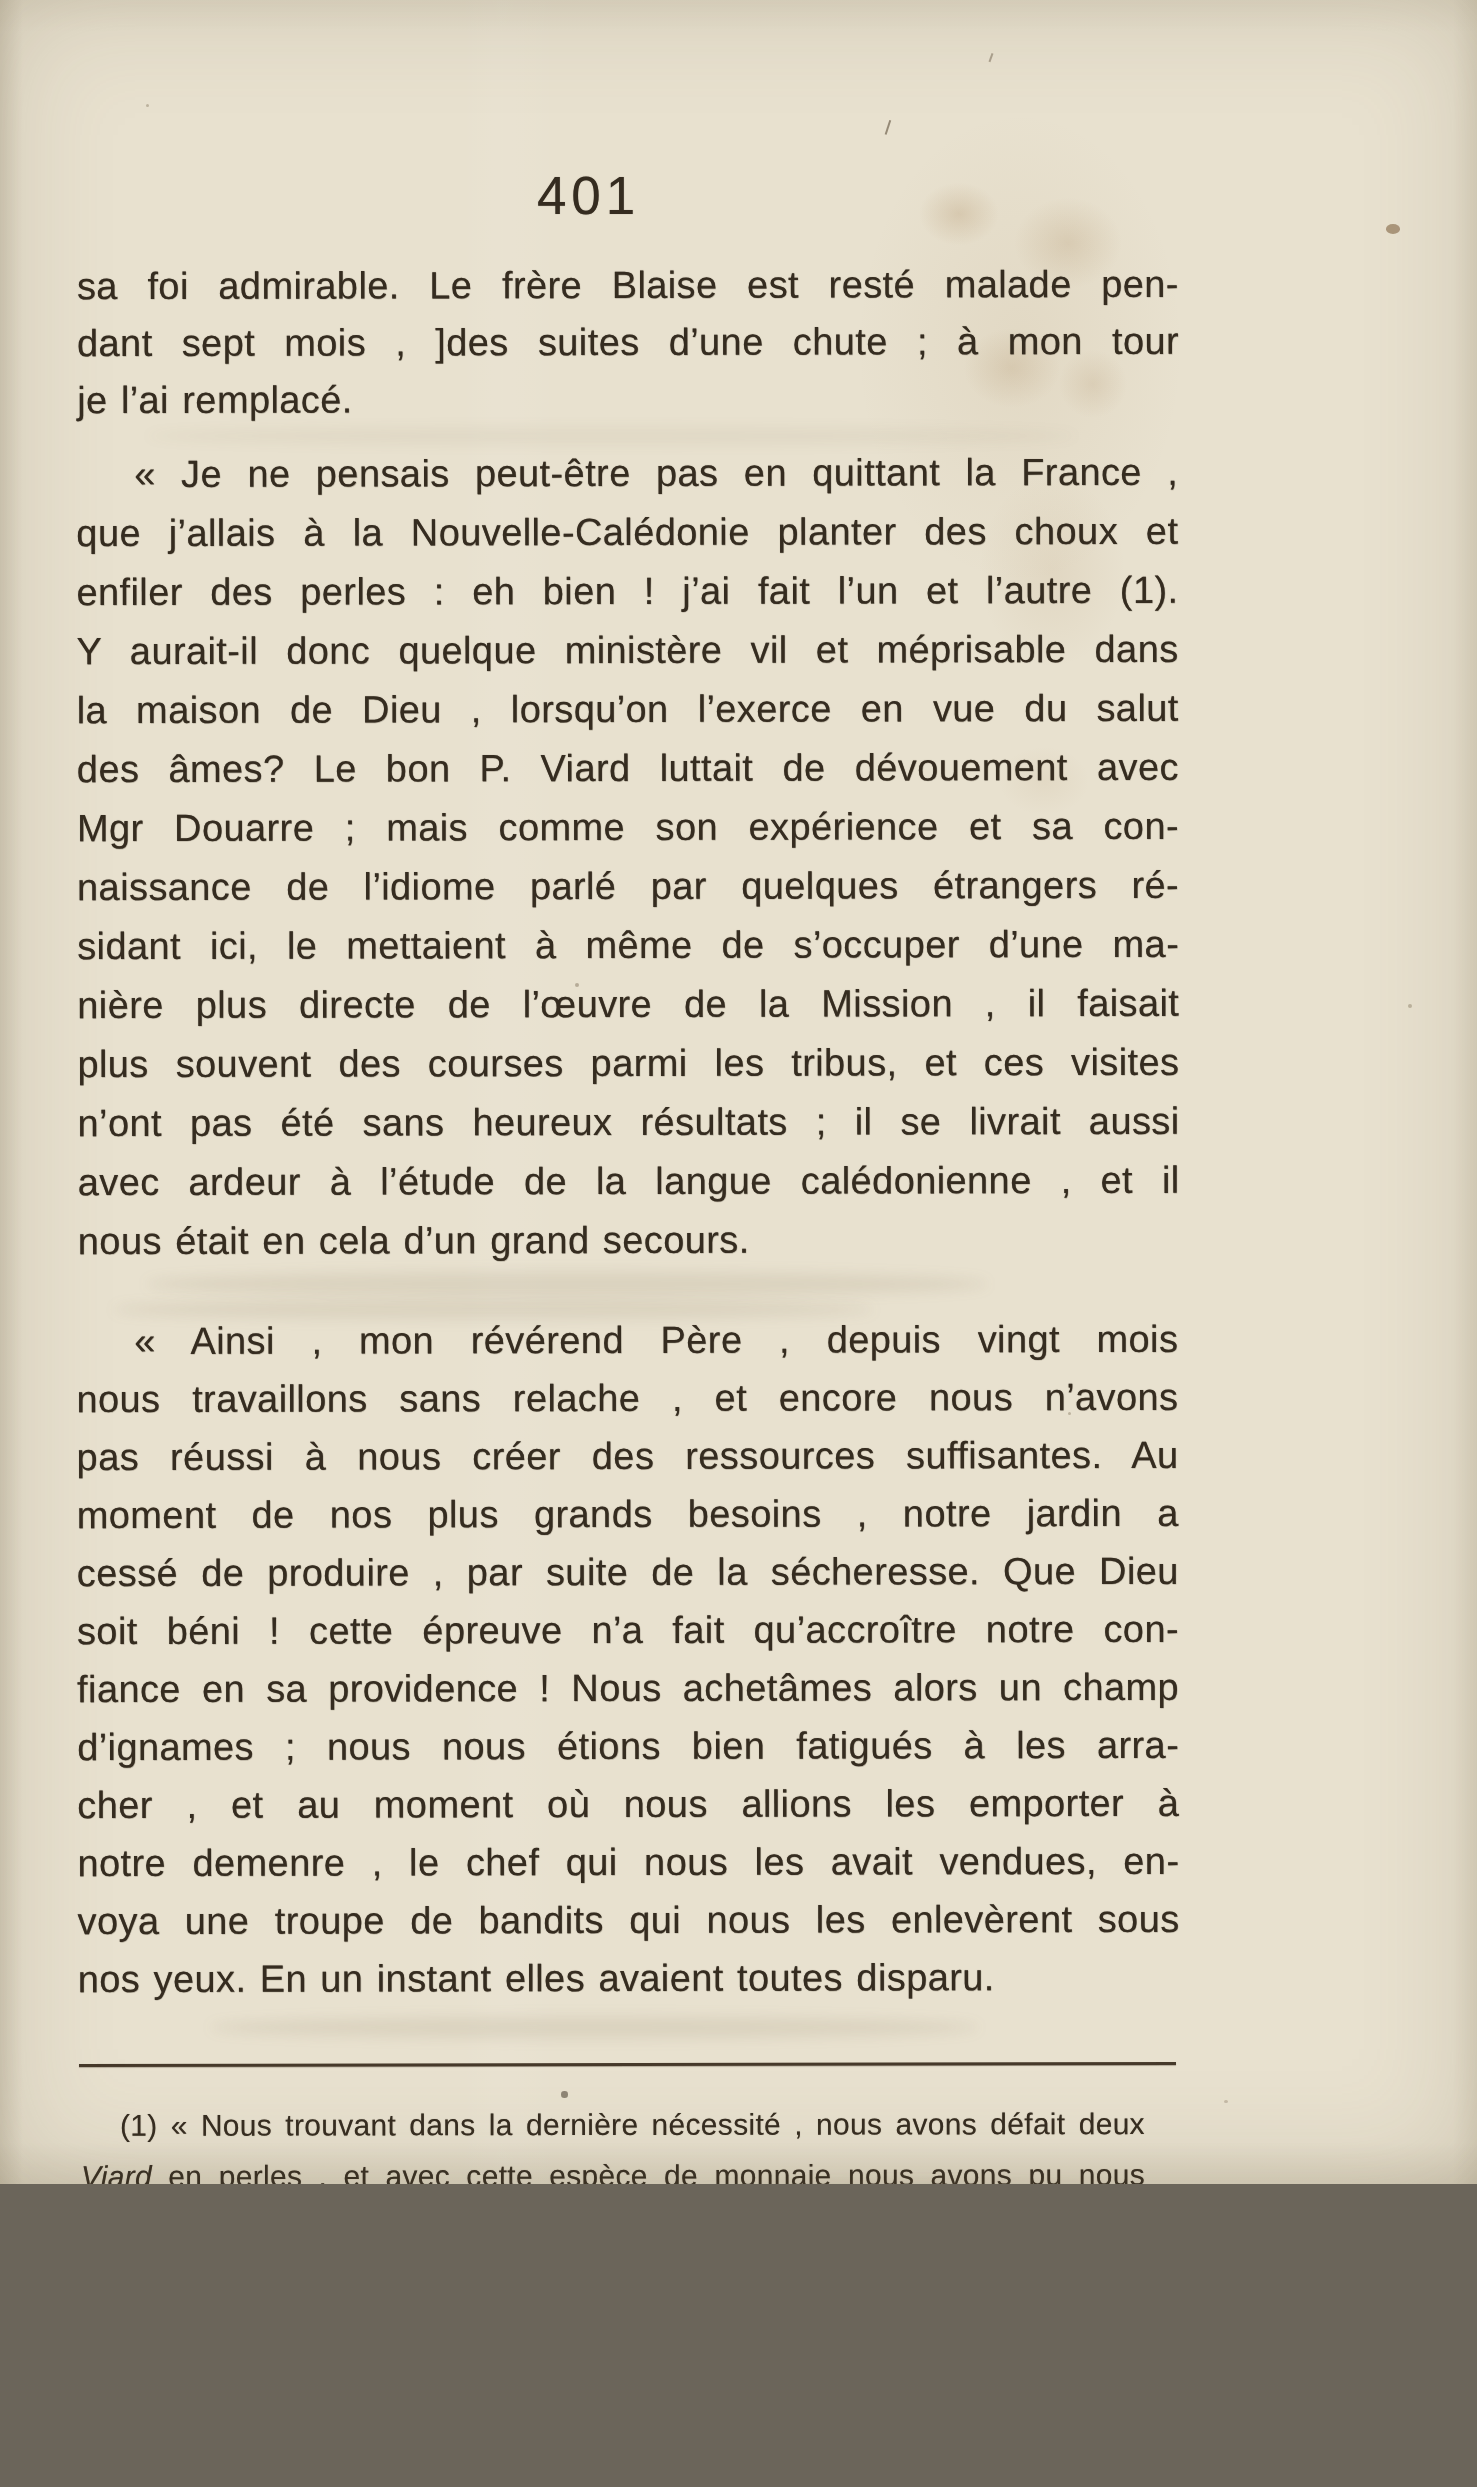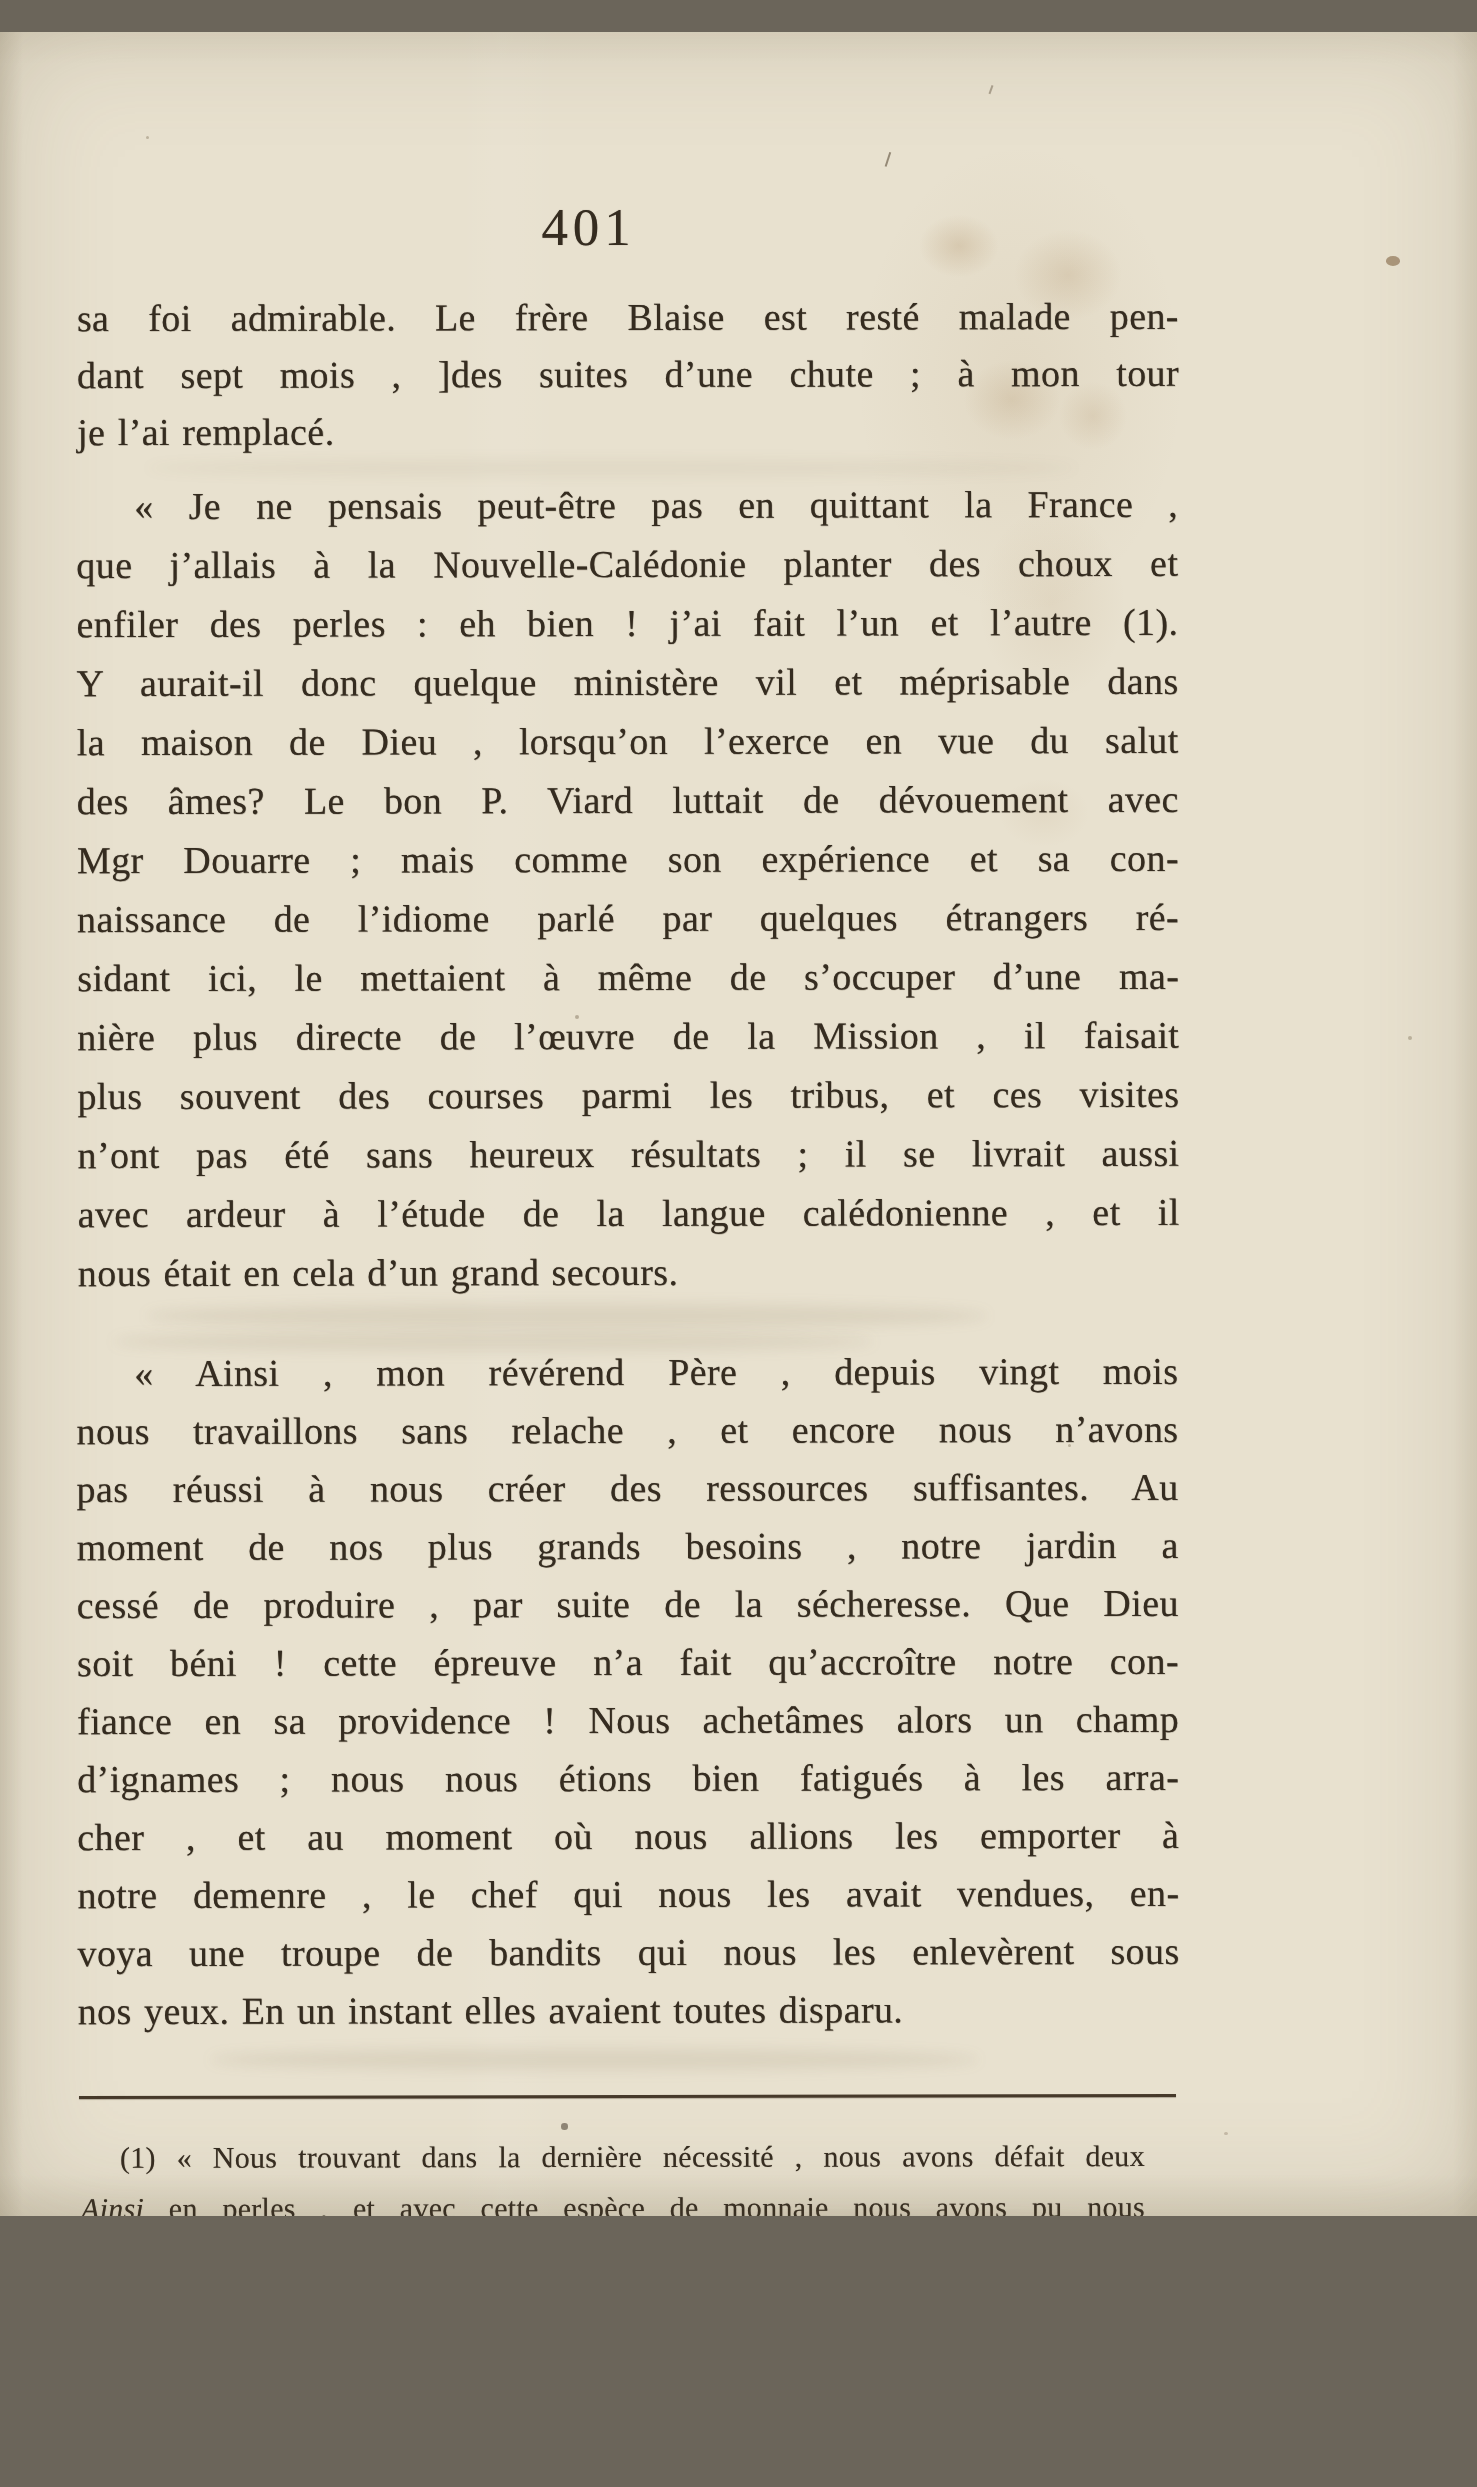--- a/index.html
+++ b/index.html
@@ -1,41 +1,40 @@
 <!DOCTYPE html>
 <html style="font-size:13px"><head>
 <meta charset="utf-8">
 <style>
   html,body{margin:0;padding:0;background:#6b655a;}
   .page{
     position:relative;
     width:1477px;height:2184px;
     overflow:hidden;
-    font-family:Liberation Serif, serif;
+    font-family:Liberation Sans, sans-serif;
     color:#352c20;
     background-color:#e8e1cf;
     background-image:
       
       radial-gradient(ellipse 57px 45px  at 959px 214px, rgba(155,115,65,.20), transparent 70%),
       radial-gradient(ellipse 77px 65px  at 1068px 243px, rgba(150,110,60,.16), transparent 70%),
       radial-gradient(ellipse 69px 57px  at 1012px 368px, rgba(150,110,60,.15), transparent 70%),
       radial-gradient(ellipse 49px 49px  at 1093px 384px, rgba(150,110,60,.13), transparent 70%),
       radial-gradient(ellipse 105px 138px at 1052px 571px, rgba(150,110,60,.09), transparent 70%),
       radial-gradient(ellipse 219px 316px at 1020px 348px, rgba(150,115,65,.08), transparent 75%),
       radial-gradient(ellipse 65px 49px  at 1044px 781px, rgba(150,110,60,.07), transparent 70%),
       
       radial-gradient(ellipse 210px 36px at 170px 2478px, rgba(120,95,60,.28), transparent 75%),
       radial-gradient(ellipse 146px 28px at 502px 2483px, rgba(120,95,60,.16), transparent 75%),
       
       linear-gradient(90deg, transparent 31%, rgba(255,255,255,.05) 34%, transparent 38%),
       linear-gradient(90deg, rgba(130,118,92,.20) 0px, transparent 23px),
       linear-gradient(270deg, rgba(150,138,108,.14) 0px, transparent 24px),
       linear-gradient(0deg, rgba(140,128,98,.16) 0px, transparent 42px),
       linear-gradient(180deg, rgba(160,148,120,.10) 0px, transparent 32px);
-    margin-top: 32px;
   }
   .page::after{ 
     content:"";position:absolute;inset:0;pointer-events:none;
     box-shadow:inset 0 0 113px rgba(110,95,70,.22);
   }
   .pageno{
     position:absolute;left:0;top:165px;width:1177px;
     text-align:center;font-size:53px;letter-spacing:4.9px;
     text-shadow:0 0 0.8px rgba(53,44,32,.6);
   }
@@ -110,21 +109,21 @@
       <div class="line just">cher , et au moment où nous allions les emporter à</div>
       <div class="line just">notre demenre , le chef qui nous les avait vendues, en-</div>
       <div class="line just">voya une troupe de bandits qui nous les enlevèrent sous</div>
       <div class="line">nos yeux. En un instant elles avaient toutes disparu.</div>
     </div>
 
   <div class="rule"></div>
 
   <div class="fnote">
     <div class="line just ind-f">(1) « Nous trouvant dans la dernière nécessité , nous avons défait deux</div>
-    <div class="line just"><span class="it">Ainsi</span> <span>en perles , et avec cette espèce de monnaie nous avons pu nous</span></div>
+    <div class="line just"><span class="it">Viard</span> <span>en perles , et avec cette espèce de monnaie nous avons pu nous</span></div>
     <div class="line">procurer des vivres pendant six mois.</div>
   </div>
 
   <div class="ghost" style="left:146px;top:1272px;width:842px;height:24px;"></div>
   <div class="ghost" style="left:113px;top:1300px;width:761px;height:19.4px;"></div>
   <div class="ghost" style="left:210px;top:2017px;width:769px;height:21px;"></div>
   <div class="ghost" style="left:696px;top:2185px;width:453px;height:24px;"></div>
   <div class="ghost" style="left:146px;top:427px;width:931px;height:18px;opacity:.6;"></div>
 
   <div class="speck" style="left:1386px;top:224px;width:13.8px;height:9.7px;background:rgba(110,75,40,.5);filter:blur(0.4px);"></div>

